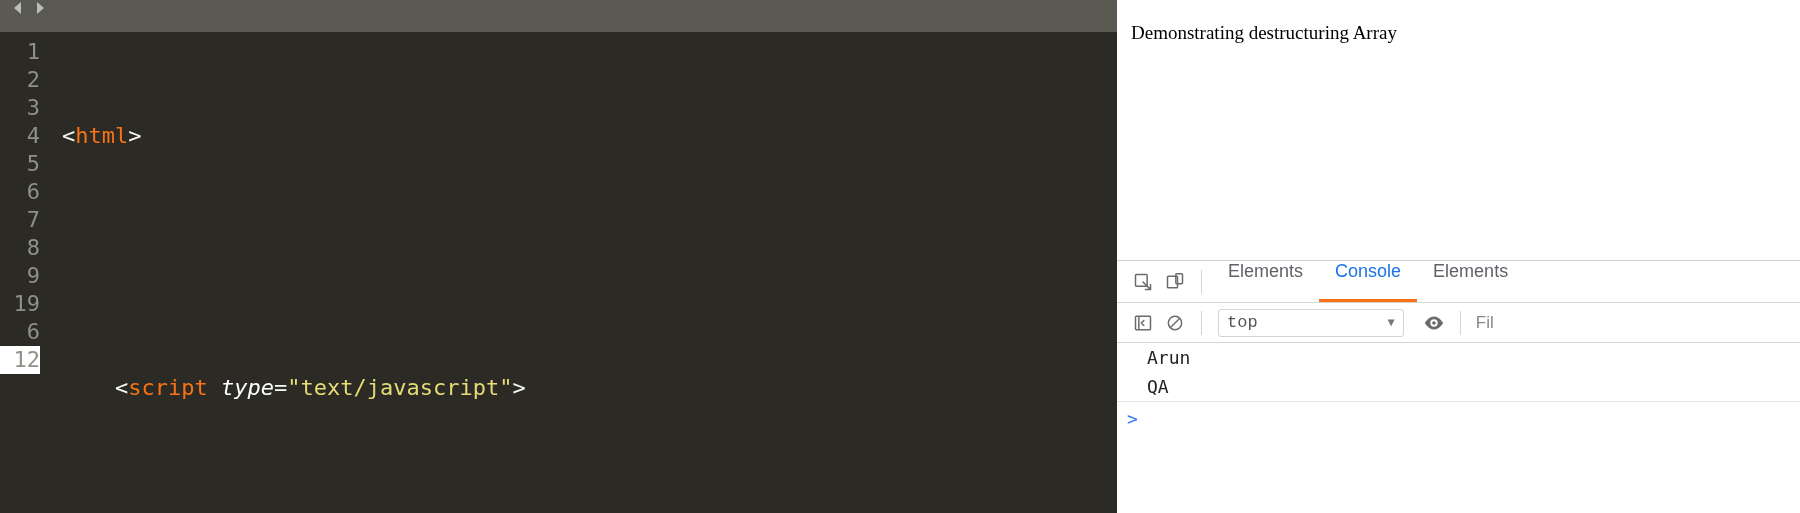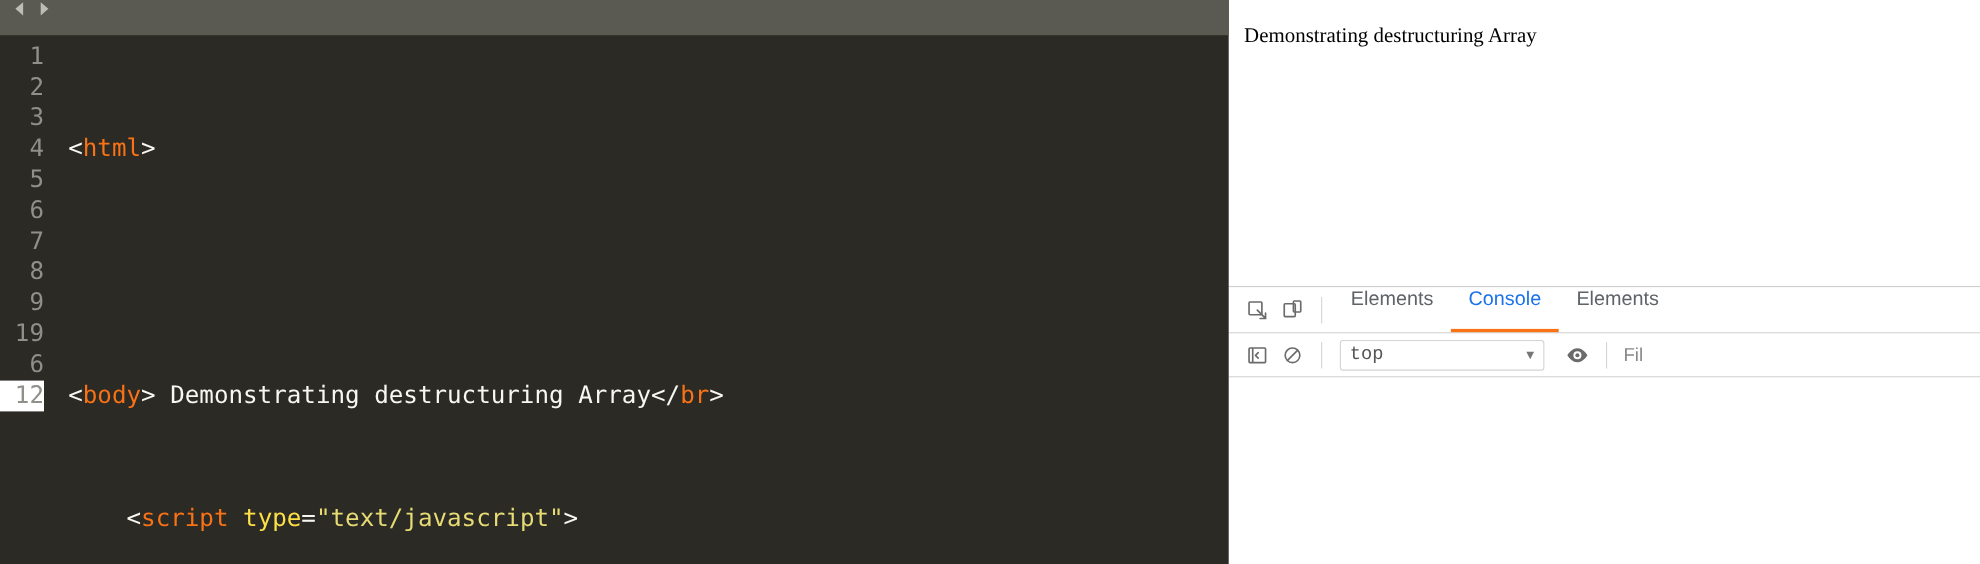--- a/index.html
+++ b/index.html
@@ -69,21 +69,21 @@
   .code {
     flex: 1;
     white-space: pre;
     padding-left: 4px;
   }
   .code .row { height: 28px; }
 
   
   .p-angle { color: #f8f8f2; }          
   .p-tag   { color: #f97316; }          
-  .p-attr  { color: #fde047; }          
+  .p-attr  { color: #ffffff; font-style: italic; }          
   .p-str   { color: #e6db74; }          
   .p-plain { color: #f8f8f2; }
 
   
   .browser {
     flex: 1;
     display: flex;
     flex-direction: column;
     background: #ffffff;
     font-family: "Times New Roman", serif;
@@ -215,21 +215,20 @@
       <div>6</div>
       <div class="hl">12</div>
     </div>
 
     <div class="code">
       
       <div class="row"><span class="p-angle">&lt;</span><span class="p-tag">html</span><span class="p-angle">&gt;</span></div>
       
       <div class="row"></div>
       
-      <div class="row"><span class="p-angle">&lt;</span><span class="p-tag">body</span><span class="p-plain">&gt; Demonstrating destructuring Array&lt;/</span><span class="p-tag">br</span><span class="p-angle">&gt;</span></div>
       
       <div class="row"><span class="p-plain">    </span><span class="p-angle">&lt;</span><span class="p-tag">script</span><span class="p-plain"> </span><span class="p-attr">type</span><span class="p-plain">=</span><span class="p-str">"text/javascript"</span><span class="p-angle">&gt;</span></div>
       
       
       
       
       
       
       
       
@@ -298,14 +297,19 @@
       <div class="dt-iconcell" style="margin-left:14px">
         <svg viewBox="0 0 24 24" width="22" height="22" fill="#6b6b6b">
             <path d="M12 5c-6 0-10 7-10 7s4 7 10 7 10-7 10-7-4-7-10-7zm0 11a4 4 0 1 1 0-8 4 4 0 0 1 0 8z"></path>
             <circle cx="12" cy="12" r="2"></circle>
           </svg>
       </div>
       <div class="dt-sep"></div>
       <span class="dt-filter">Fil</span>
     </div>
 
+    <div class="dt-console">
+      <div class="log-line">Arun</div>
+      <div class="log-line sep">QA</div>
+      <div class="dt-prompt"><span>&gt;</span></div>
+    </div>
   </div>
 </div>
 
 </body></html>

